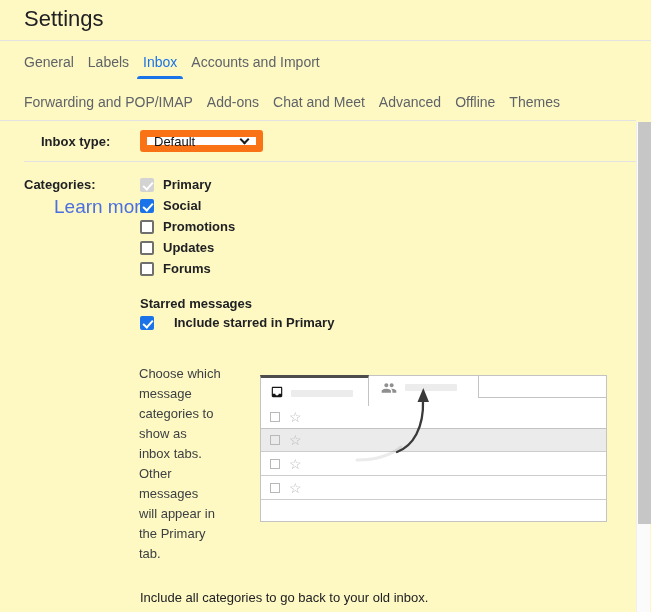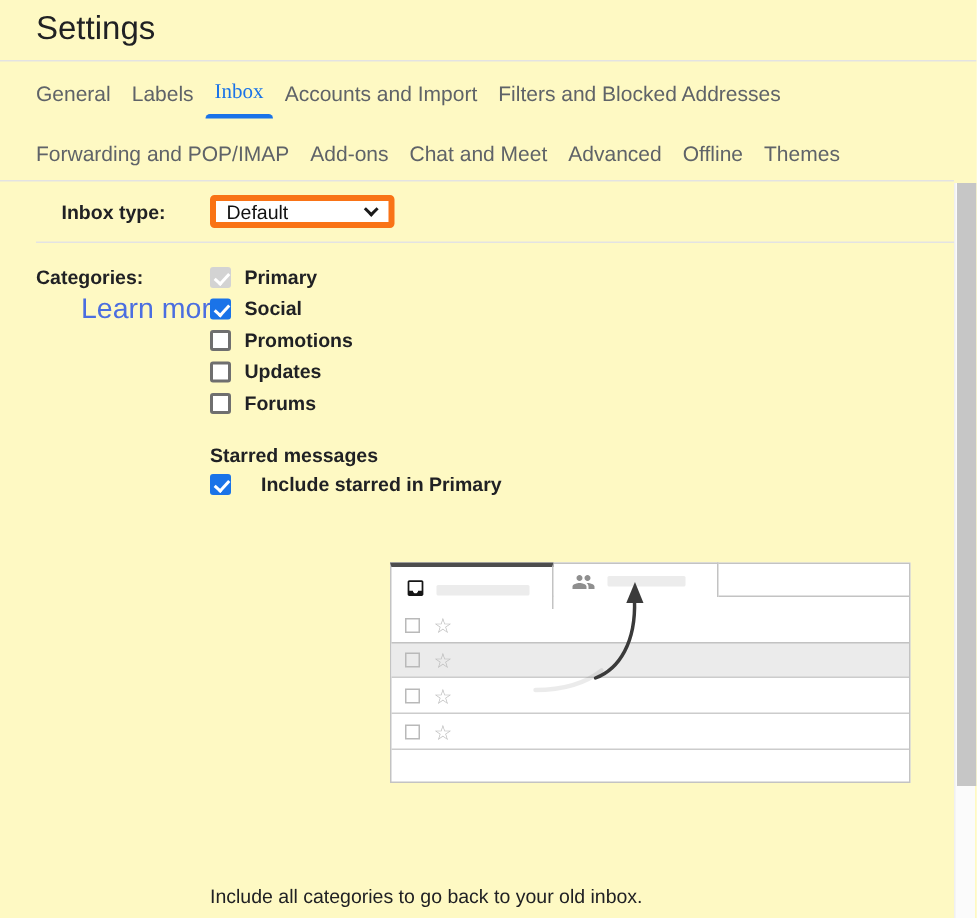--- a/index.html
+++ b/index.html
@@ -10,29 +10,29 @@
 
   .divider { position:absolute; height:1px; background:#e3e3e3; }
   #div-top { left:0; top:40px; width:651px; }
   #div-nav { left:0; top:120px; width:636px; }
   #div-inboxtype { left:24px; top:161px; width:612px; }
 
   .nav-row { position:absolute; left:24px; display:flex; gap:14px; font-size:14px; color:#5f6368;justify-content:center; }
   #nav1 { top:54px; }
   #nav2 { top:94px; }
   .tab { position:relative; cursor:pointer; white-space:nowrap; }
-  .tab.active { color:#1a73e8;font-family:Liberation Serif, serif; }
+  .tab.active { color:#1a73e8; }
   .tab.active::after { content:""; position:absolute; left:-6px; right:-6px; bottom:-9px; height:3px;
     background:#1a73e8; border-radius:3px 3px 0 0; }
 
   .bold-label { font-size:13px; font-weight:700; color:#202124; }
 
   #inbox-type-label { position:absolute; left:24px; top:134px;margin-left:17px; }
   .select-box { position:absolute; left:140px; top:130px; width:123px; height:22px; background:#fff;
-    border:4px solid #f97316; border-radius:3px; display:flex; align-items:center; padding:0 8px 0 7px;
+    border:7px solid #f97316; border-radius:3px; display:flex; align-items:center; padding:0 8px 0 7px;
     font-size:13px; color:#111; cursor:pointer; }
   .select-box .sel-text { flex:1; }
   .chev { width:7px; height:7px; border-right:2px solid #1a1a1a; border-bottom:2px solid #1a1a1a;
     transform:rotate(45deg); margin-top:-4px; }
 
   #categories-label { position:absolute; left:24px; top:177px; }
   #learn-more { position:absolute; left:36px; top:196px; font-size:19px; color:#4b6ee0; cursor:pointer;margin-left:18px; }
 
   .cat-list { position:absolute; left:140px; top:178px; display:flex; flex-direction:column; gap:7px; }
   .cb-row { display:flex; align-items:flex-end; gap:9px; height:14px; }
@@ -79,21 +79,20 @@
 <div class="screen">
 
   <div class="page-title">Settings</div>
   <div class="divider" id="div-top"></div>
 
   <div class="nav-row" id="nav1">
     <span class="tab">General</span>
     <span class="tab">Labels</span>
     <span class="tab active">Inbox</span>
     <span class="tab">Accounts and Import</span>
-    <span class="tab">Filters and Blocked Addresses</span>
   </div>
 
   <div class="nav-row" id="nav2">
     <span class="tab">Forwarding and POP/IMAP</span>
     <span class="tab">Add-ons</span>
     <span class="tab">Chat and Meet</span>
     <span class="tab">Advanced</span>
     <span class="tab">Offline</span>
     <span class="tab">Themes</span>
   </div>
@@ -133,20 +132,30 @@
       <span class="bold-label">Forums</span>
     </div>
   </div>
 
   <div class="bold-label" id="starred-heading">Starred messages</div>
   <div class="cb-row" id="starred-row">
     <span class="cb checked"></span>
     <span class="bold-label">Include starred in Primary</span>
   </div>
 
+  <div id="description">Choose which
+message
+categories to
+show as
+inbox tabs.
+Other
+messages
+will appear in
+the Primary
+tab.</div>
 
   <div class="illus">
     <div class="il-hdr-line"></div>
 
     <div class="il-tab1">
       <svg width="14" height="14" viewBox="0 0 24 24" style="position:absolute;left:9px;top:7px;fill:#161616;">
         <path d="M19 3H4.99c-1.1 0-1.98.9-1.98 2L3 19c0 1.1.89 2 1.99 2H19c1.1 0 2-.9 2-2V5c0-1.1-.9-2-2-2zm0 12h-4c0 1.66-1.35 3-3 3s-3-1.34-3-3H4.99V5H19v10z"></path>
       </svg>
       <div class="il-bar" style="left:30px; top:12px; width:62px;"></div>
     </div>

